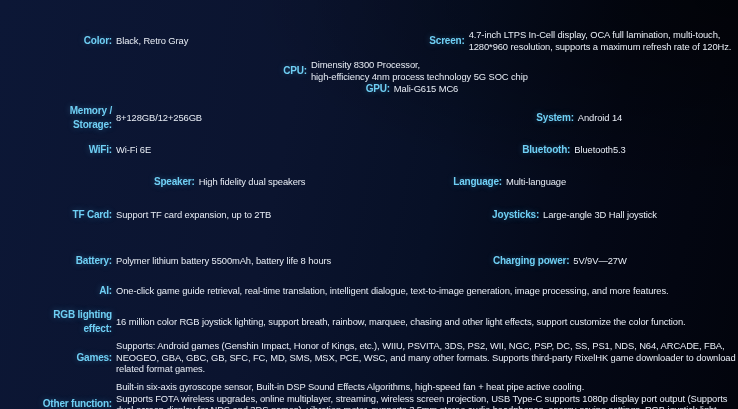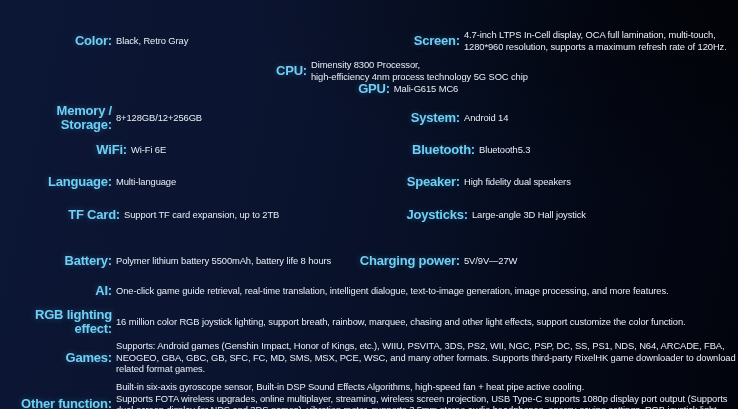--- a/index.html
+++ b/index.html
@@ -11,32 +11,32 @@
       linear-gradient(102deg, #0c1736 0%, #0b142f 38%, #071026 58%, #040816 78%, #02040c 100%);
   }
   .sheet {
     position: relative;
     width: 738px; height: 409px;
     padding-top: 22px;
     box-sizing: border-box;
   }
   .row { display: flex; align-items: center; }
   .r1 { height: 37px; } .r2 { height: 35px; flex-direction: column; } .r3 { height: 32px; margin-top: 8px; }
-  .r4 { height: 31px; padding-left: 15px; } .r5 { height: 33px; } .r6 { height: 34px; padding-left: 8px; }
+  .r4 { height: 31px; } .r5 { height: 33px; } .r6 { height: 34px; }
   .r7 { height: 31px; margin-top: 13px; } .r8 { height: 30px; } .r9 { height: 32px; }
   .r10 { height: 39px; } .r11 { height: 54px; }
   .pair { display: flex; align-items: center; min-width: 0; }
   .pair.left { width: 348px; flex: none; }
-  .pair.right { flex: 1; }
+  .pair.right { flex: 1; justify-content: center; }
   .pair.full { width: 100%; }
   .label {
     flex: none;
     width: 112px;
     text-align: right;
-    font-size: 13px;
+    font-size: 10px;
     font-weight: 700;
     letter-spacing: -0.2px;
     line-height: 14px;
     color: #6fcff4;
     text-shadow: 0 0 6px rgba(90, 190, 240, 0.35);
     white-space: pre-line;
   }
   .value {
     margin-left: 4px;
     padding-right: 2px;
@@ -94,27 +94,27 @@
       <div class="label">WiFi:</div>
       <div class="value">Wi-Fi 6E</div>
     </div>
     <div class="pair right">
       <div class="label">Bluetooth:</div>
       <div class="value">Bluetooth5.3</div>
     </div>
   </div>
 
   <div class="row r5">
+    <div class="pair right">
+      <div class="label">Speaker:</div>
+      <div class="value">High fidelity dual speakers</div>
+    </div>
     <div class="pair left">
       <div class="label">Language:</div>
       <div class="value">Multi-language</div>
-    </div>
-    <div class="pair right">
-      <div class="label">Speaker:</div>
-      <div class="value">High fidelity dual speakers</div>
     </div>
   </div>
 
   <div class="row r6">
     <div class="pair left">
       <div class="label">TF Card:</div>
       <div class="value">Support TF card expansion, up to 2TB</div>
     </div>
     <div class="pair right">
       <div class="label">Joysticks:</div>

